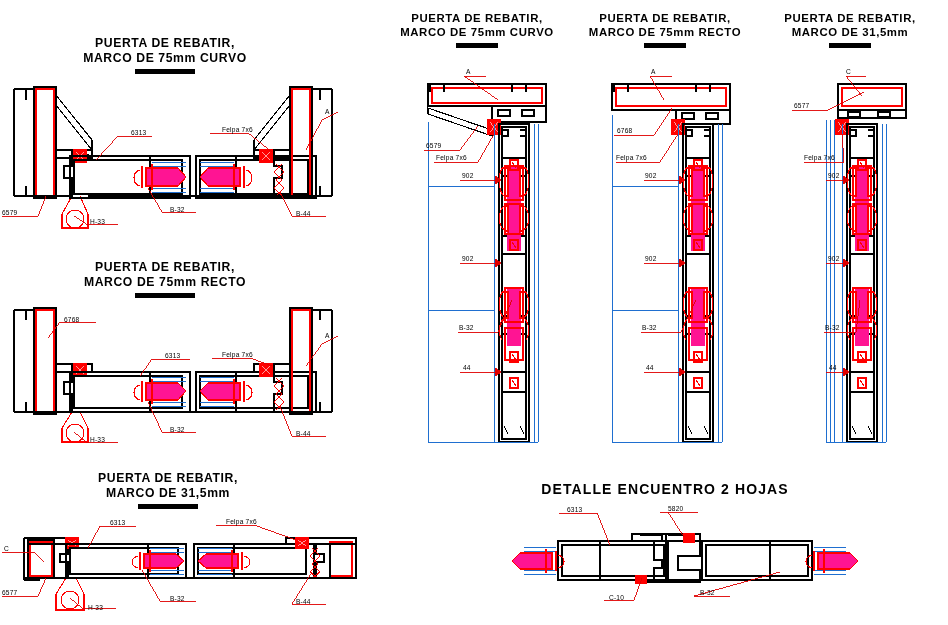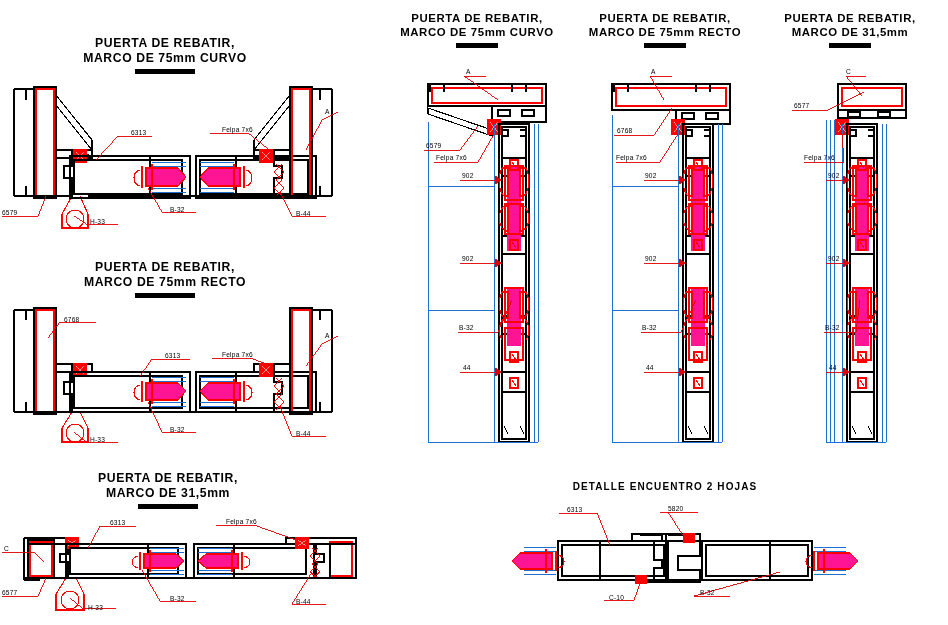--- a/index.html
+++ b/index.html
@@ -15,21 +15,21 @@
     position:absolute;text-align:center;font-weight:bold;
     letter-spacing:.6px;line-height:1.22;color:#000;
     white-space:nowrap;
   }
   .ttl .l1,.ttl .l2{display:block;}
   .ttl .ul{
     display:block;margin:3px auto 0;background:#000;height:5px;
   }
   .t-big{font-size:12.2px;}
   .t-mid{font-size:11.4px;}
-  .t-wide{font-size:10px;letter-spacing:1.1px;}
+  .t-wide{font-size:14px;letter-spacing:1.1px;}
   .lbl{
     position:absolute;font-size:6.6px;color:#000;white-space:nowrap;
     letter-spacing:.2px;font-family:"Liberation Sans", sans-serif;
   }
 </style>
 </head>
 <body>
 
 <div class="stage">
 

